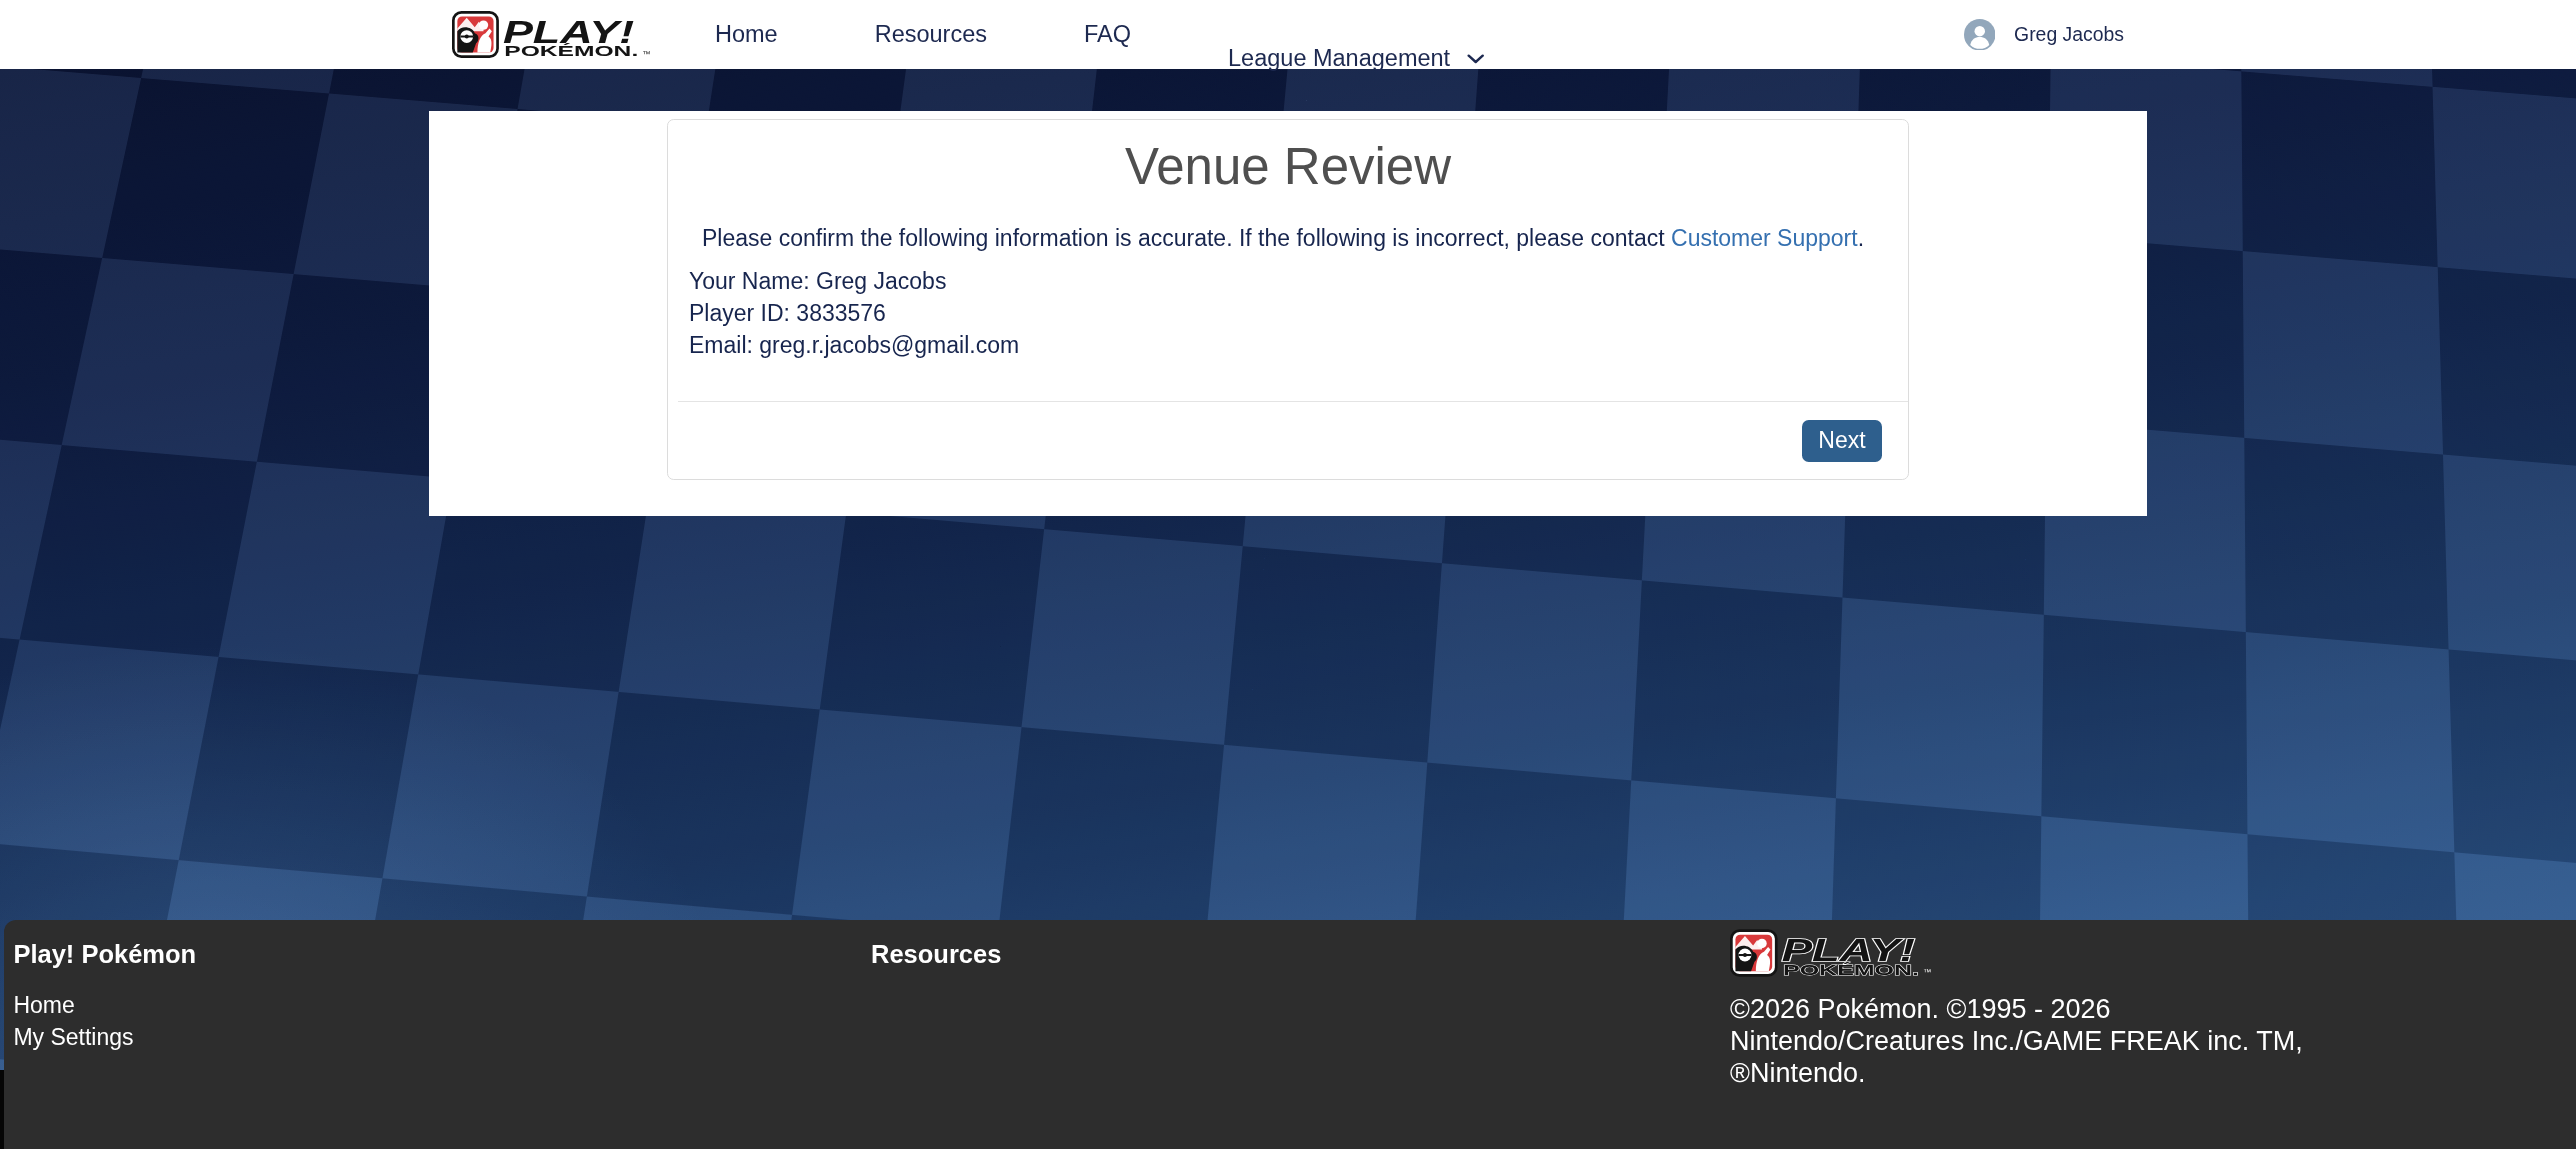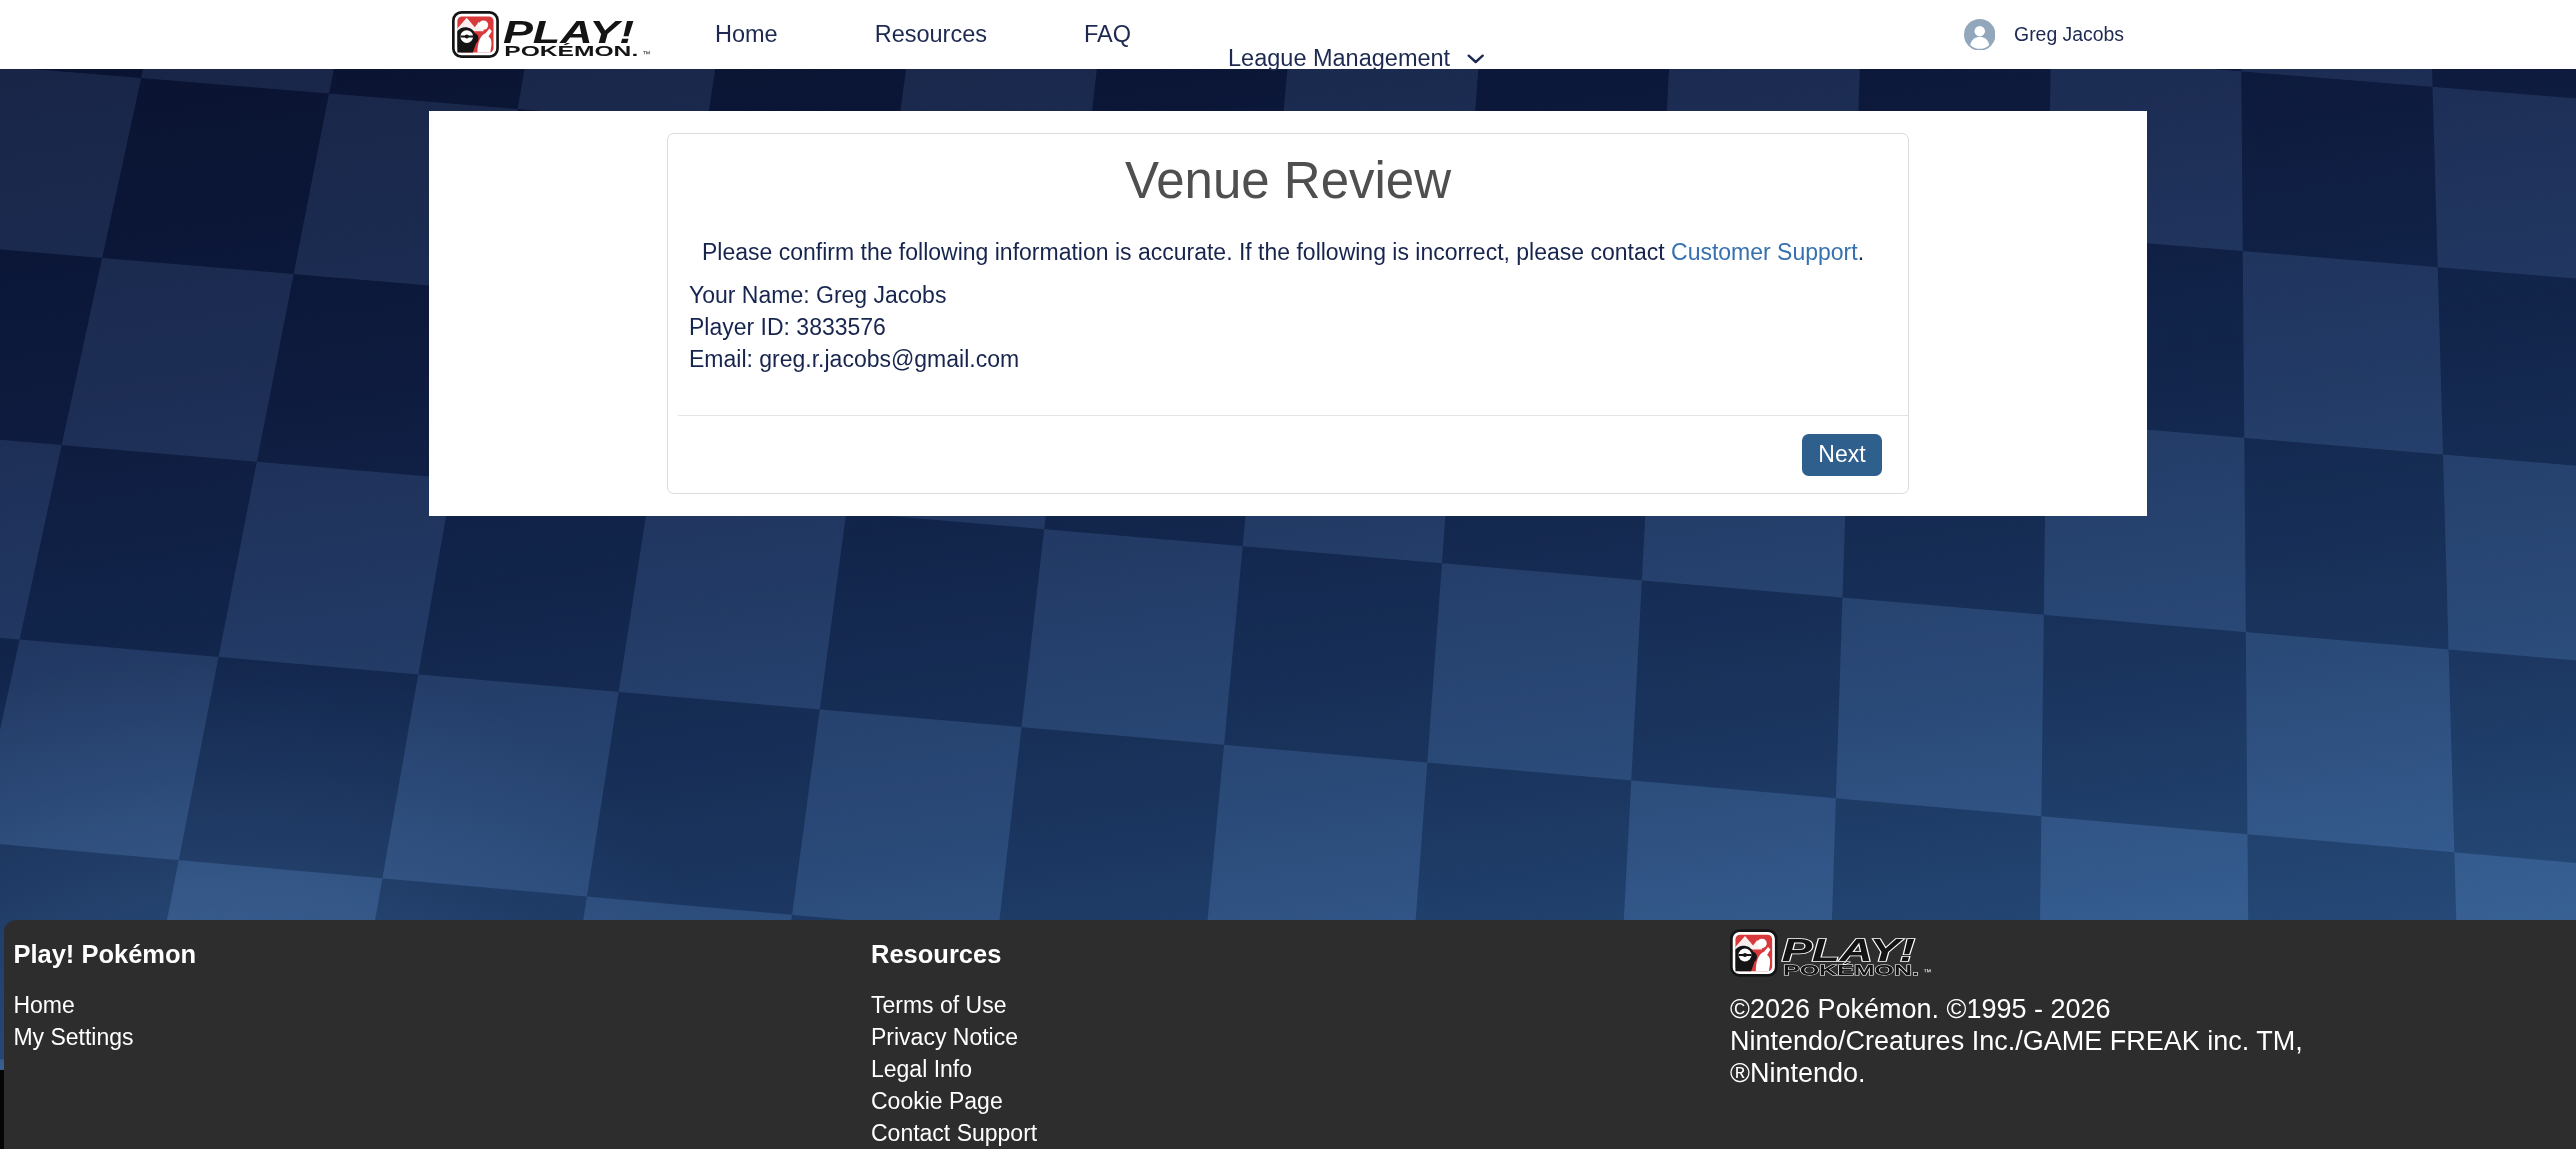--- a/index.html
+++ b/index.html
@@ -23,21 +23,21 @@
     background:
       radial-gradient(738px 536px at 8% 88%, rgba(95,150,210,0.30), rgba(95,150,210,0) 70%),
       linear-gradient(172deg,#0a1434 0%,#0e1c42 22%,#142a54 42%,#1d3c6a 62%,#2a5285 80%,#35619b 100%);}
   .checker{position:absolute;left:-30%;top:-30%;width:160%;height:160%;z-index:0;
     background:repeating-conic-gradient(rgba(150,185,235,0.10) 0% 25%, rgba(5,10,30,0.17) 25% 50%);
     background-size:402px 402px;
     transform:perspective(1743px) rotateX(10deg) rotateZ(5deg);}
 
   
   .white-panel{position:relative;z-index:1;width:1718px;height:405px;
-               margin:42px auto 0;background:#fff;padding-top:22px;box-sizing:border-box;}
+               margin:42px auto 0;background:#fff;padding-top:8px;box-sizing:border-box;}
   .card{width:1242px;height:361px;margin:0 auto;border:1.3px solid #dcdcdc;border-radius:6.7px;
         box-sizing:border-box;position:relative;background:#fff;}
   .card-title{margin:20px 0 0;text-align:center;font-size:51px;line-height:54px;
               font-weight:400;color:#4f4f4f;}
   .card-intro{margin:28px 34px 0;font-size:23px;line-height:32px;color:#17254e;}
   .intro-link{color:#3570b0;text-decoration:none;cursor:pointer;}
   .card-details{margin:10.7px 21px 0;font-size:23px;line-height:32px;color:#17254e;}
   .card-footer{position:absolute;left:10px;right:0;bottom:0;height:78px;
                border-top:1.3px solid #e4e4e4;display:flex;align-items:center;
                justify-content:flex-end;padding-right:26px;box-sizing:border-box;}
@@ -133,27 +133,20 @@
     <div class="fcol fcol1">
       <h3 class="f-heading">Play! Pokémon</h3>
       <div class="f-links">
         <a class="f-link">Home</a>
         <a class="f-link">My Settings</a>
       </div>
     </div>
 
     <div class="fcol fcol2">
       <h3 class="f-heading">Resources</h3>
-      <div class="f-links">
-        <a class="f-link">Terms of Use</a>
-        <a class="f-link">Privacy Notice</a>
-        <a class="f-link">Legal Info</a>
-        <a class="f-link">Cookie Page</a>
-        <a class="f-link">Contact Support</a>
-      </div>
     </div>
 
     <div class="fcol fcol3">
       <svg class="flogo" width="204" height="48" viewBox="0 0 300 70">
         <rect x="2" y="2" width="66" height="66" rx="12" fill="#ffffff" stroke="#141414" stroke-width="4"></rect>
         <rect x="8" y="8" width="54" height="54" rx="7" fill="#d8393b"></rect>
         <path d="M8 26 L22 10 L34 24 L40 16 L47 26 L47 30 L8 30 Z" fill="#ffffff" opacity="0.92"></path>
         <path d="M8 62 L8 30 C14 21 30 23 34 33 C41 35 41 44 36 48 L31 62 Z" fill="#141414"></path>
         <circle cx="22" cy="38" r="9.5" fill="#ffffff"></circle>
         <path d="M12.5 38 h19" stroke="#141414" stroke-width="3"></path>

